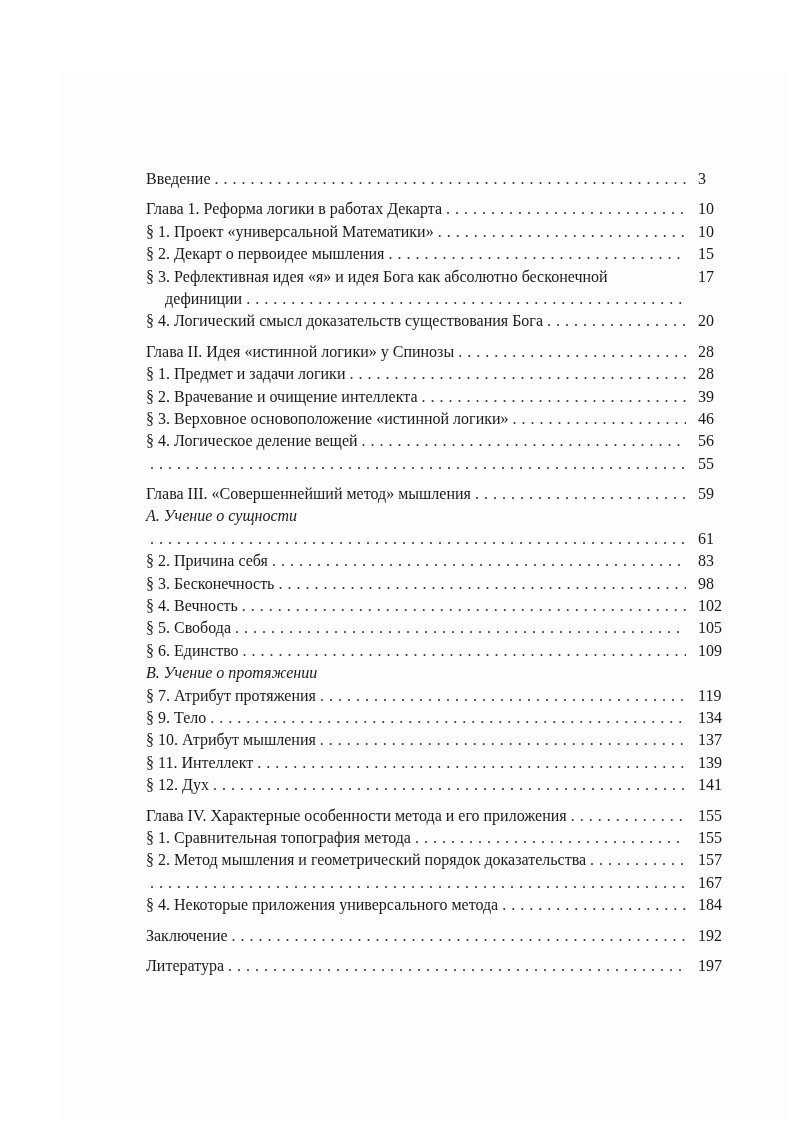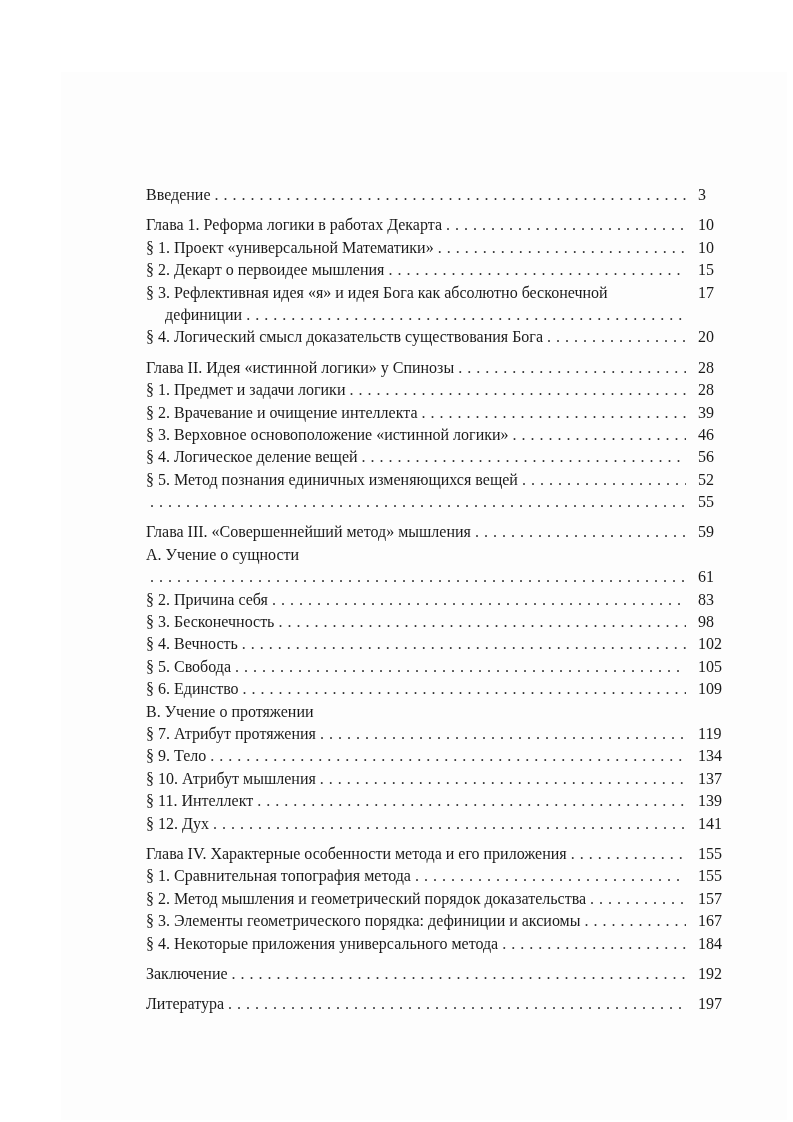--- a/index.html
+++ b/index.html
@@ -6,33 +6,33 @@
     body {
       width: 793px; height: 1122px; background: #ffffff; position: relative; overflow: hidden;
       font-family: "Liberation Serif", "DejaVu Serif", serif; color: #1a1a1a;
     }
     .scan-panel {
       position: absolute; left: 61px; top: 72px; width: 726px; height: 1048px;
       background: #fdfdfd;
     }
     .toc {
       position: absolute; left: 146px; top: 168px; width: 586px;
-      font-size: 16px; line-height: 22.4px; margin-top: 16px;
+      font-size: 16px; line-height: 22.4px;
     }
     .row { display: flex; align-items: baseline; height: 22.4px; }
     .row .title { white-space: nowrap; }
     .row .dots {
       flex: 1; overflow: hidden; white-space: nowrap; margin: 0 6px 0 4px;
       letter-spacing: 5.2px; color: #333;
     }
     .row .dots::before { content: ". . . . . . . . . . . . . . . . . . . . . . . . . . . . . . . . . . . . . . . . . . . . . . . . . . . . . . . . . . . . . . . . . . . . . . . . . . . . . . . . . . . . ."; letter-spacing: 0; word-spacing: 1px; }
     .row .page { width: 34px; text-align: left; flex: none; padding-left: 6px; }
     .gap { height: 8px; }
     .indent { padding-left: 19px; }
-    .part { height: 22.4px; }
+    .part { font-style: italic; height: 22.4px; }
   </style>
 </head>
 <body>
 
 <div class="scan-panel"></div>
 
 <div class="toc">
 
   <div class="row">
     <span class="title">Введение</span>
@@ -92,25 +92,20 @@
     <span class="title">§ 3. Верховное основоположение «истинной логики»</span>
     <span class="dots"></span>
     <span class="page">46</span>
   </div>
   <div class="row">
     <span class="title">§ 4. Логическое деление вещей</span>
     <span class="dots"></span>
     <span class="page">56</span>
   </div>
   <div class="row">
-    <span class="title">§ 5. Метод познания единичных изменяющихся вещей</span>
-    <span class="dots"></span>
-    <span class="page">52</span>
-  </div>
-  <div class="row">
     <span class="dots"></span>
     <span class="page">55</span>
   </div>
   <div class="gap"></div>
 
   <div class="row">
     <span class="title">Глава III. «Совершеннейший метод» мышления</span>
     <span class="dots"></span>
     <span class="page">59</span>
   </div>
@@ -181,21 +176,20 @@
     <span class="title">§ 1. Сравнительная топография метода</span>
     <span class="dots"></span>
     <span class="page">155</span>
   </div>
   <div class="row">
     <span class="title">§ 2. Метод мышления и геометрический порядок доказательства</span>
     <span class="dots"></span>
     <span class="page">157</span>
   </div>
   <div class="row">
-    <span class="title">§ 3. Элементы геометрического порядка: дефиниции и аксиомы</span>
     <span class="dots"></span>
     <span class="page">167</span>
   </div>
   <div class="row">
     <span class="title">§ 4. Некоторые приложения универсального метода</span>
     <span class="dots"></span>
     <span class="page">184</span>
   </div>
   <div class="gap"></div>
 

